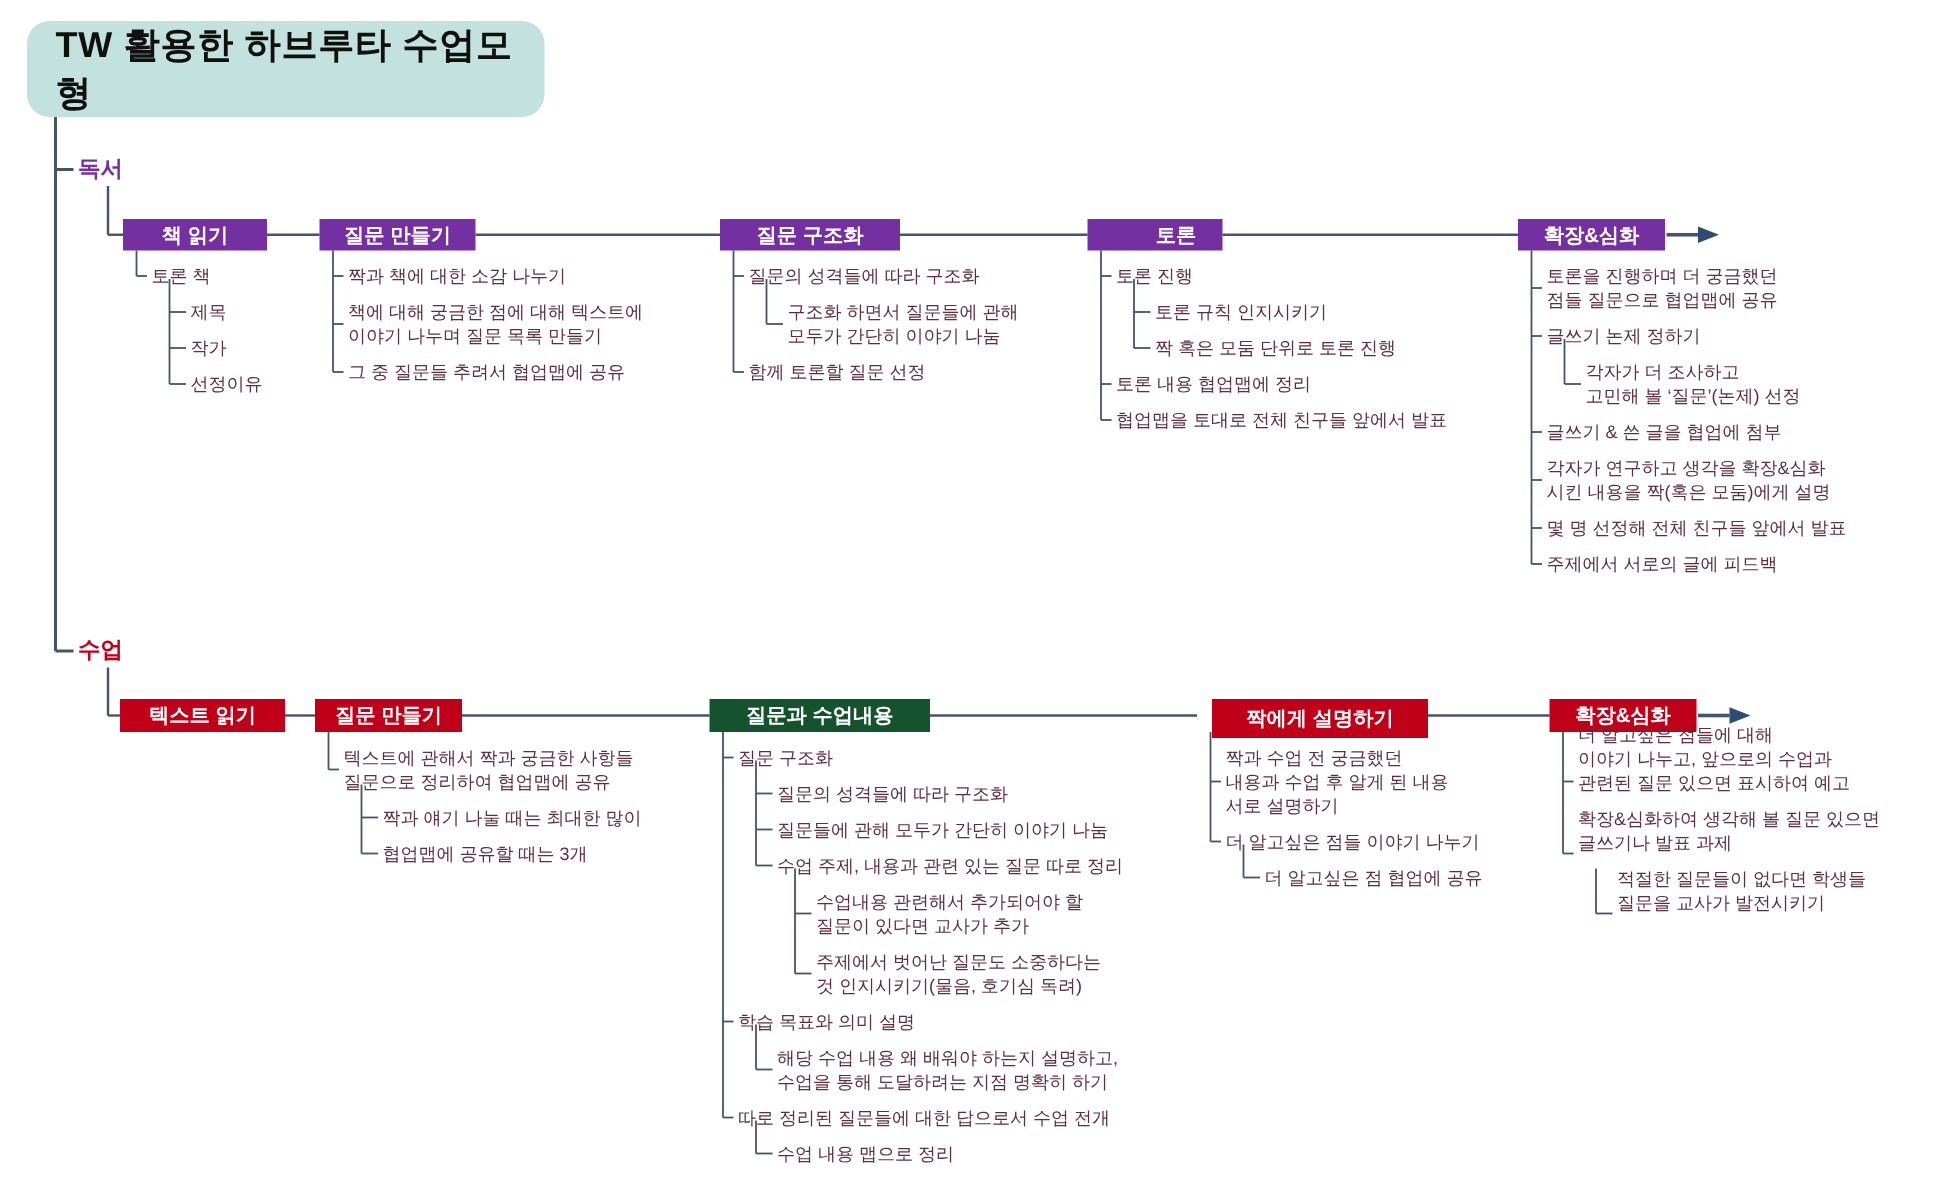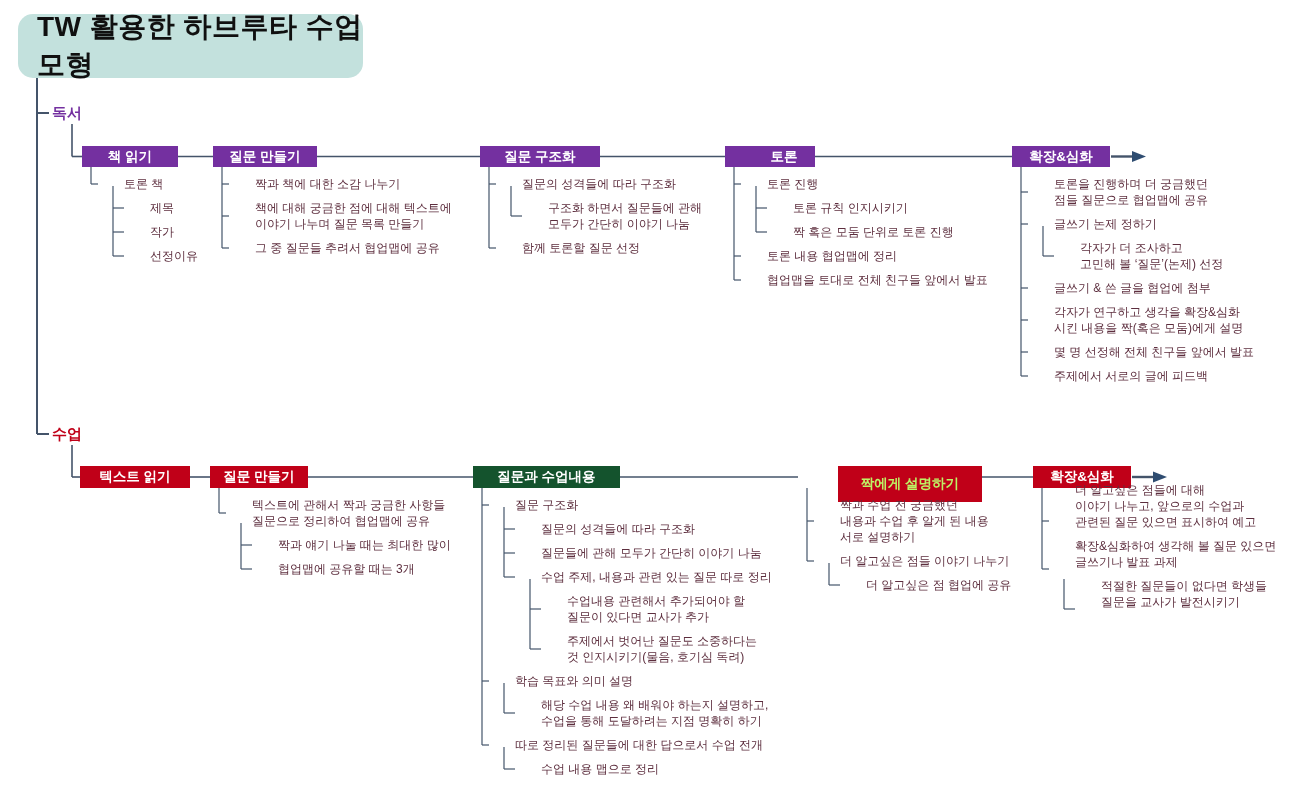--- a/index.html
+++ b/index.html
@@ -6,31 +6,31 @@
   #canvas{
     position:relative;width:1305px;height:786px;background:#ffffff;
     font-family:"Liberation Sans","DejaVu Sans",sans-serif;overflow:hidden;
   }
   #connector-svg{position:absolute;left:0;top:0;z-index:0;}
   .title-box{
     position:absolute;left:18px;top:14px;width:345px;height:64px;
     background:var(--c-title-bg,#C3E1DD);border-radius:15px;
     display:flex;align-items:center;padding-left:19px;box-sizing:border-box;z-index:2;
   }
-  .title-box span{font-size:28px;font-weight:bold;color:#101010;letter-spacing:.5px;}
+  .title-box span{font-size:24px;font-weight:bold;color:#101010;letter-spacing:.5px;}
   .branch-label{position:absolute;font-size:15px;font-weight:bold;line-height:20px;z-index:2;}
   .stage-box{
     position:absolute;color:#fff;font-weight:bold;font-size:13.5px;z-index:2;
     display:flex;align-items:center;justify-content:center;box-sizing:border-box;
   }
   .subtree{position:absolute;z-index:2;}
   .node{width:max-content;}
   .nlabel{
     font-size:12px;line-height:16px;white-space:pre;margin-bottom:8px;
-    width:max-content;color:var(--c-leaf,#5D2E3E);margin-left:23px;
+    width:max-content;color:var(--c-leaf,#5D2E3E);
   }
   .nchildren{margin-left:26px;}
 </style>
 </head>
 <body>
 
 <div id="canvas">
   <svg id="connector-svg" width="1305" height="786" viewBox="0 0 1305 786">
       <line x1="37" y1="78" x2="37" y2="434" stroke="#44546A" stroke-width="2"></line>
       <line x1="37" y1="113" x2="49" y2="113" stroke="#44546A" stroke-width="2"></line>
@@ -292,21 +292,21 @@
       <div class="node">
         <div class="nlabel">따로 정리된 질문들에 대한 답으로서 수업 전개</div>
         <div class="nchildren">
           <div class="node">
             <div class="nlabel">수업 내용 맵으로 정리</div>
             <div class="nchildren"></div>
           </div>
         </div>
       </div>
     </div>
-    <div class="stage-box" style="left: 838px; top: 466px; width: 144px; height: 36px; background: rgb(192, 0, 24); color: #bef264;">짝에게 설명하기</div>
+    <div class="stage-box" style="left: 808px; top: 466px; width: 144px; height: 26px; background: rgb(192, 0, 24); color: #ffffff;">짝에게 설명하기</div>
     <div class="subtree" style="left: 817px; top: 497px;">
       <div class="node">
         <div class="nlabel">짝과 수업 전 궁금했던
 내용과 수업 후 알게 된 내용
 서로 설명하기</div>
         <div class="nchildren"></div>
       </div>
       <div class="node">
         <div class="nlabel">더 알고싶은 점들 이야기 나누기</div>
         <div class="nchildren">

